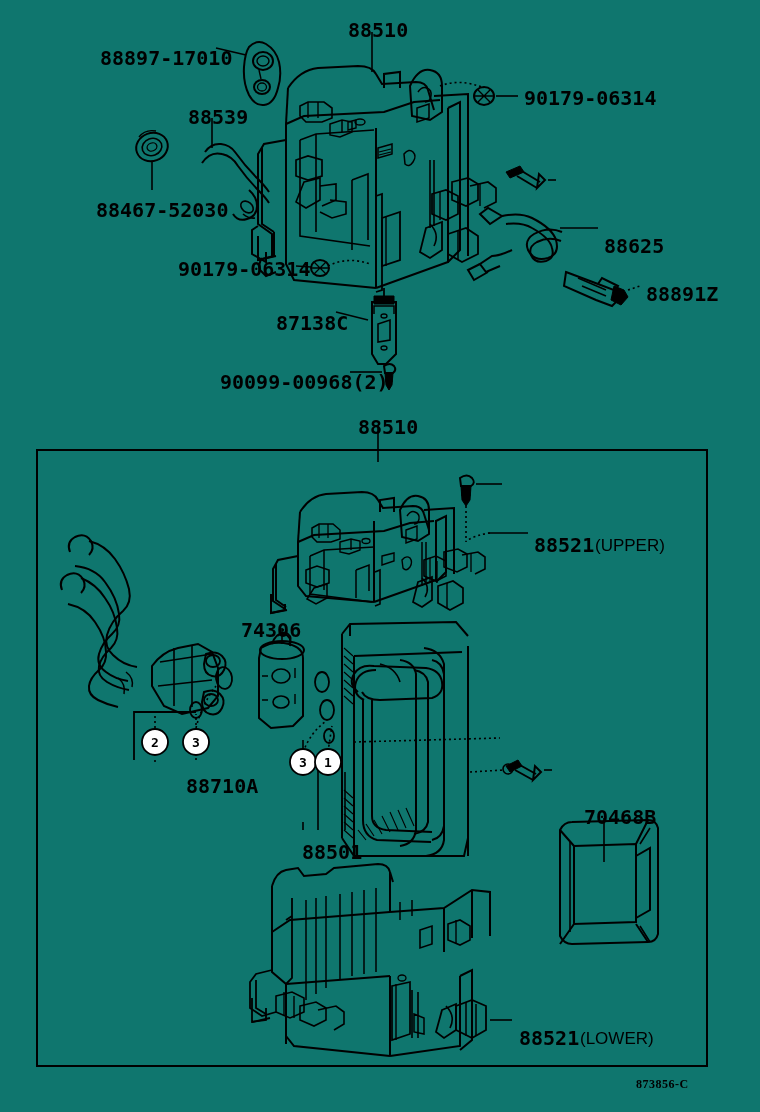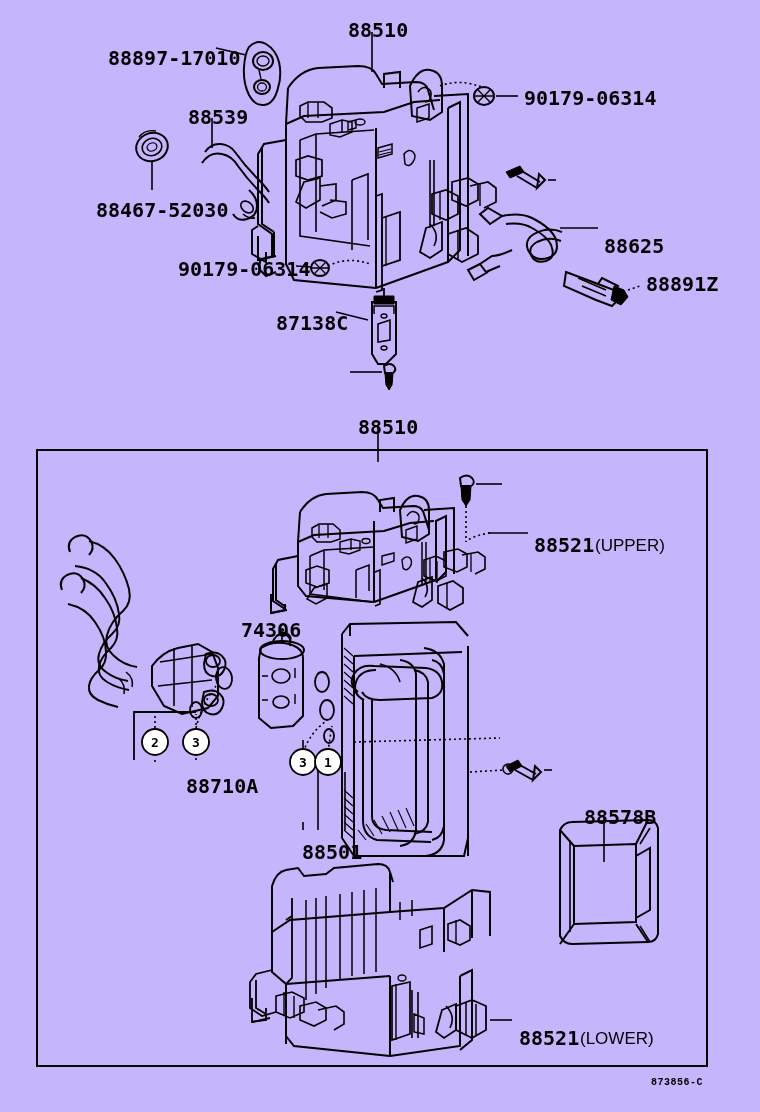--- a/index.html
+++ b/index.html
@@ -8,21 +8,21 @@
     padding: 0;
     background: #ffffff;
   }
   body {
     font-family: "DejaVu Sans Mono", monospace;
   }
   #page {
     position: relative;
     width: 760px;
     height: 1112px;
-    background: #c4b5fd;
+    background: #0f766e;
     overflow: hidden;
   }
   .lbl {
     position: absolute;
     font-family: "DejaVu Sans Mono", monospace;
     font-weight: bold;
     color: #000;
     white-space: nowrap;
     letter-spacing: 0px;
   }
@@ -30,26 +30,25 @@
     font-size: 20px;
     font-weight: bold;
   }
   .lbl-sub {
     font-family: Liberation Sans, sans-serif;
     font-size: 17px;
     font-weight: normal;
   }
   .footer-code {
     position: absolute;
-    font-family: Liberation Mono, monospace;
-    font-size: 10px;
+    font-family: Liberation Serif, serif;
+    font-size: 12px;
     font-weight: bold;
     color: #000;
     letter-spacing: 0.5px;
-    margin-left: 15px;
   }
   svg.art {
     position: absolute;
     left: 0;
     top: 0;
     width: 760px;
     height: 1112px;
   }
   .ln { stroke: #000; fill: none; }
   .fill-blk { fill: #000; stroke: #000; }
@@ -451,36 +450,37 @@
 
         <path class="ln" stroke-width="1.6" d="M448 924 l12 -4 l10 6 l0 14 l-10 5 l-12 -5 z"></path>
         <path class="ln" stroke-width="1.4" d="M456 920 l0 24"></path>
         <path class="ln" stroke-width="1.6" d="M420 930 l12 -4 l0 18 l-12 4 z"></path>
       </g>
       <path class="leader" d="M490 1020 L512 1020"></path>
     </g>
   </svg>
 
   <div class="lbl lbl-main" style="left:348px; top:18px;">88510</div>
-  <div class="lbl lbl-main" style="left:108px; top:46px;">88897-17010</div>
+  <div class="lbl lbl-main" style="left:100px; top:46px;">88897-17010</div>
   <div class="lbl lbl-main" style="left:188px; top:105px;">88539</div>
   <div class="lbl lbl-main" style="left:96px;  top:198px;">88467-52030</div>
   <div class="lbl lbl-main" style="left:524px; top:86px;">90179-06314</div>
   <div class="lbl lbl-main" style="left:604px; top:234px;">88625</div>
-  <div class="lbl lbl-main" style="left:646px; top:272px;">88891Z</div>
+  <div class="lbl lbl-main" style="left:646px; top:282px;">88891Z</div>
   <div class="lbl lbl-main" style="left:178px; top:257px;">90179-06314</div>
   <div class="lbl lbl-main" style="left:276px; top:311px;">87138C</div>
+  <div class="lbl lbl-main" style="left:220px; top:370px;">90099-00968(2)</div>
 
   <div class="lbl lbl-main" style="left:358px; top:415px;">88510</div>
   <div class="lbl lbl-main" style="left:534px; top:533px;">88521</div>
   <div class="lbl lbl-sub" style="left:595px; top:536px;">(UPPER)</div>
   <div class="lbl lbl-main" style="left:241px; top:618px;">74306</div>
   <div class="lbl lbl-main" style="left:186px; top:774px;">88710A</div>
   <div class="lbl lbl-main" style="left:302px; top:840px;">88501</div>
-  <div class="lbl lbl-main" style="left:584px; top:805px;">88578B</div>
+  <div class="lbl lbl-main" style="left:584px; top:805px;">70468B</div>
   <div class="lbl lbl-main" style="left:519px; top:1026px;">88521</div>
   <div class="lbl lbl-sub" style="left:580px; top:1029px;">(LOWER)</div>
 
   <svg class="art" viewBox="0 0 760 1112" style="pointer-events:none;">
     <g>
       <circle class="callout-circ" cx="155" cy="742" r="13"></circle>
       <text class="callout-txt" x="155" y="747">2</text>
     </g>
     <g>
       <circle class="callout-circ" cx="196" cy="742" r="13"></circle>

